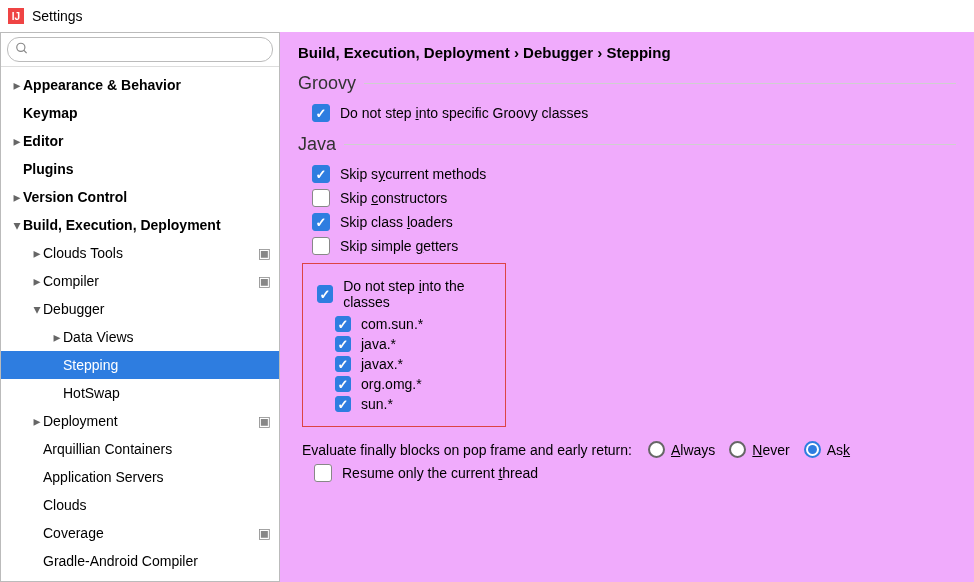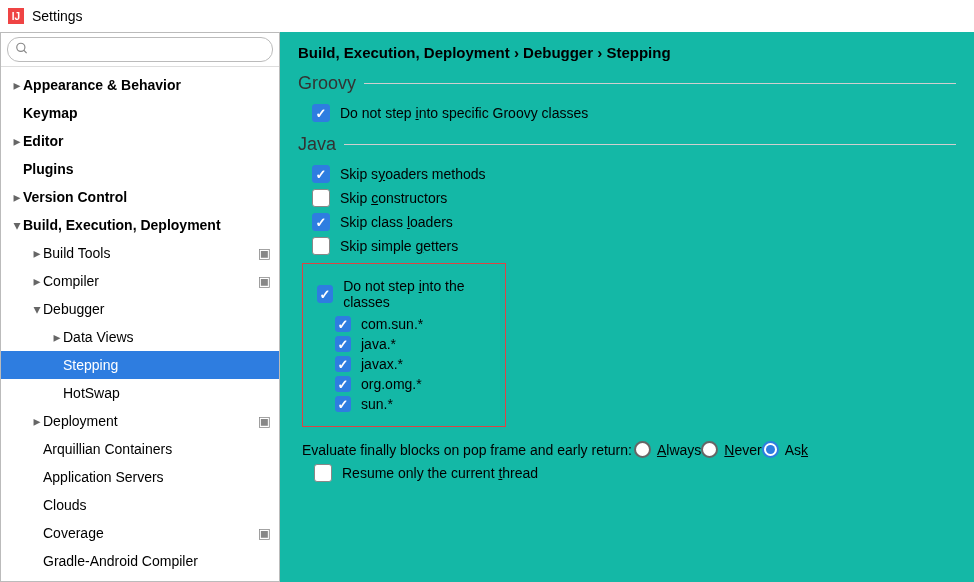--- a/index.html
+++ b/index.html
@@ -16,35 +16,35 @@
 .tree-row { display: flex; align-items: center; height: 28px; cursor: pointer; position: relative; }
 .tree-row.selected { background: #2e7de0; color: #fff; }
 .tree-row .arrow { width: 12px; display: inline-flex; justify-content: center; color: #666; }
 .tree-row.selected .arrow { color: #fff; }
 .tree-row .lbl { flex: 1; white-space: nowrap; }
 .tree-row .proj-icon { color: #888; margin-right: 8px; }
 .bold { font-weight: 600; }
 .indent-0 { padding-left: 10px; }
 .indent-1 { padding-left: 30px; }
 .indent-2 { padding-left: 50px; }
-.content { flex: 1; background: #14b8a6; padding: 12px 18px; overflow: auto; }
+.content { flex: 1; background: #f0abfc; padding: 12px 18px; overflow: auto; }
 .crumb { font-weight: 600; font-size: 15px; margin-bottom: 10px; }
 .section-head { display: flex; align-items: center; color: #333; font-size: 18px; margin: 12px 0 10px 0; }
 .section-head .ln { flex: 1; height: 1px; background: #cfcfcf; margin-left: 8px; }
 .opt-row { display: flex; align-items: center; margin: 6px 0 6px 14px; }
 .chk { width: 18px; height: 18px; border: 1px solid #888; border-radius: 3px; display: inline-flex; align-items: center; justify-content: center; margin-right: 10px; background: #fff; cursor: pointer; }
 .chk.on { background: #2e7de0; border-color: #2e7de0; color: #fff; }
 .chk.on::after { content: "✓"; font-size: 13px; font-weight: bold; line-height: 1; }
 .u { text-decoration: underline; }
 .highlight-box { border: 1px solid #d44; padding: 8px 10px 10px 10px; margin: 8px 0 10px 4px; width: 204px; }
 .highlight-box .opt-row { margin-left: 4px; }
 .sub-list { margin-left: 22px; }
 .sub-list .opt-row { margin: 4px 0; }
 .sub-list .chk { width: 16px; height: 16px; }
-.eval-row { display: flex; align-items: center; margin: 14px 0 6px 4px; flex-wrap: wrap; }
+.eval-row { display: flex; align-items: center; margin: 14px 0 6px 4px; gap: 14px; flex-wrap: wrap; }
 .eval-row .lead { margin-right: 2px; }
 .radio { width: 17px; height: 17px; border: 2px solid #666; border-radius: 50%; display: inline-flex; align-items: center; justify-content: center; margin-right: 6px; background: #fff; cursor: pointer; }
 .radio.on { border-color: #2e7de0; }
 .radio.on::after { content: ""; width: 9px; height: 9px; background: #2e7de0; border-radius: 50%; }
 .radio-wrap { display: inline-flex; align-items: center; }
 </style>
 </head>
 <body>
 
 <div class="titlebar">
@@ -86,21 +86,21 @@
       <div class="tree-row indent-0">
         <span class="arrow">▸</span>
         <span class="lbl bold">Version Control</span>
       </div>
       <div class="tree-row indent-0">
         <span class="arrow">▾</span>
         <span class="lbl bold">Build, Execution, Deployment</span>
       </div>
       <div class="tree-row indent-1">
         <span class="arrow">▸</span>
-        <span class="lbl">Build Tools</span>
+        <span class="lbl">Clouds Tools</span>
         <span class="proj-icon">▣</span>
       </div>
       <div class="tree-row indent-1">
         <span class="arrow">▸</span>
         <span class="lbl">Compiler</span>
         <span class="proj-icon">▣</span>
       </div>
       <div class="tree-row indent-1">
         <span class="arrow">▾</span>
         <span class="lbl">Debugger</span>
@@ -164,21 +164,21 @@
       <span><span>Do not step </span><span class="u">i</span><span>nto specific Groovy classes</span></span>
     </div>
 
     <div class="section-head">
       <span>Java</span>
         <span class="ln"></span>
     </div>
 
     <div class="opt-row">
       <span class="chk on"></span>
-      <span><span>Skip s</span><span class="u">y</span><span>oaders methods</span></span>
+      <span><span>Skip s</span><span class="u">y</span><span>current methods</span></span>
     </div>
     <div class="opt-row">
       <span class="chk"></span>
       <span><span>Skip </span><span class="u">c</span><span>onstructors</span></span>
     </div>
     <div class="opt-row">
       <span class="chk on"></span>
       <span><span>Skip class </span><span class="u">l</span><span>oaders</span></span>
     </div>
     <div class="opt-row">

